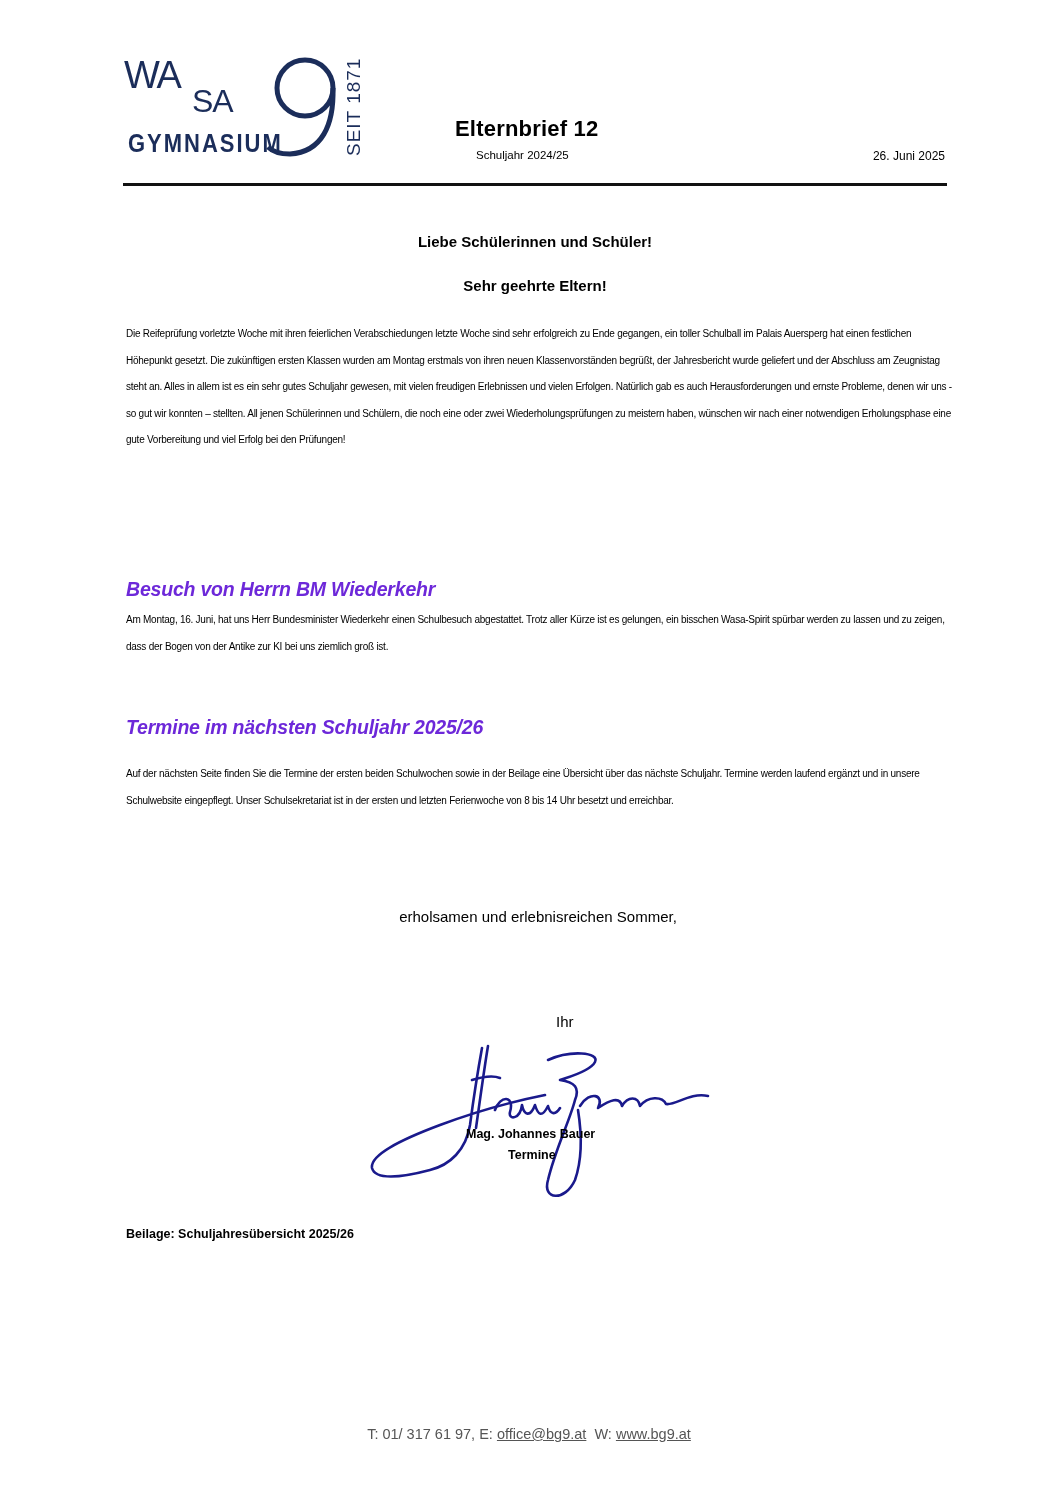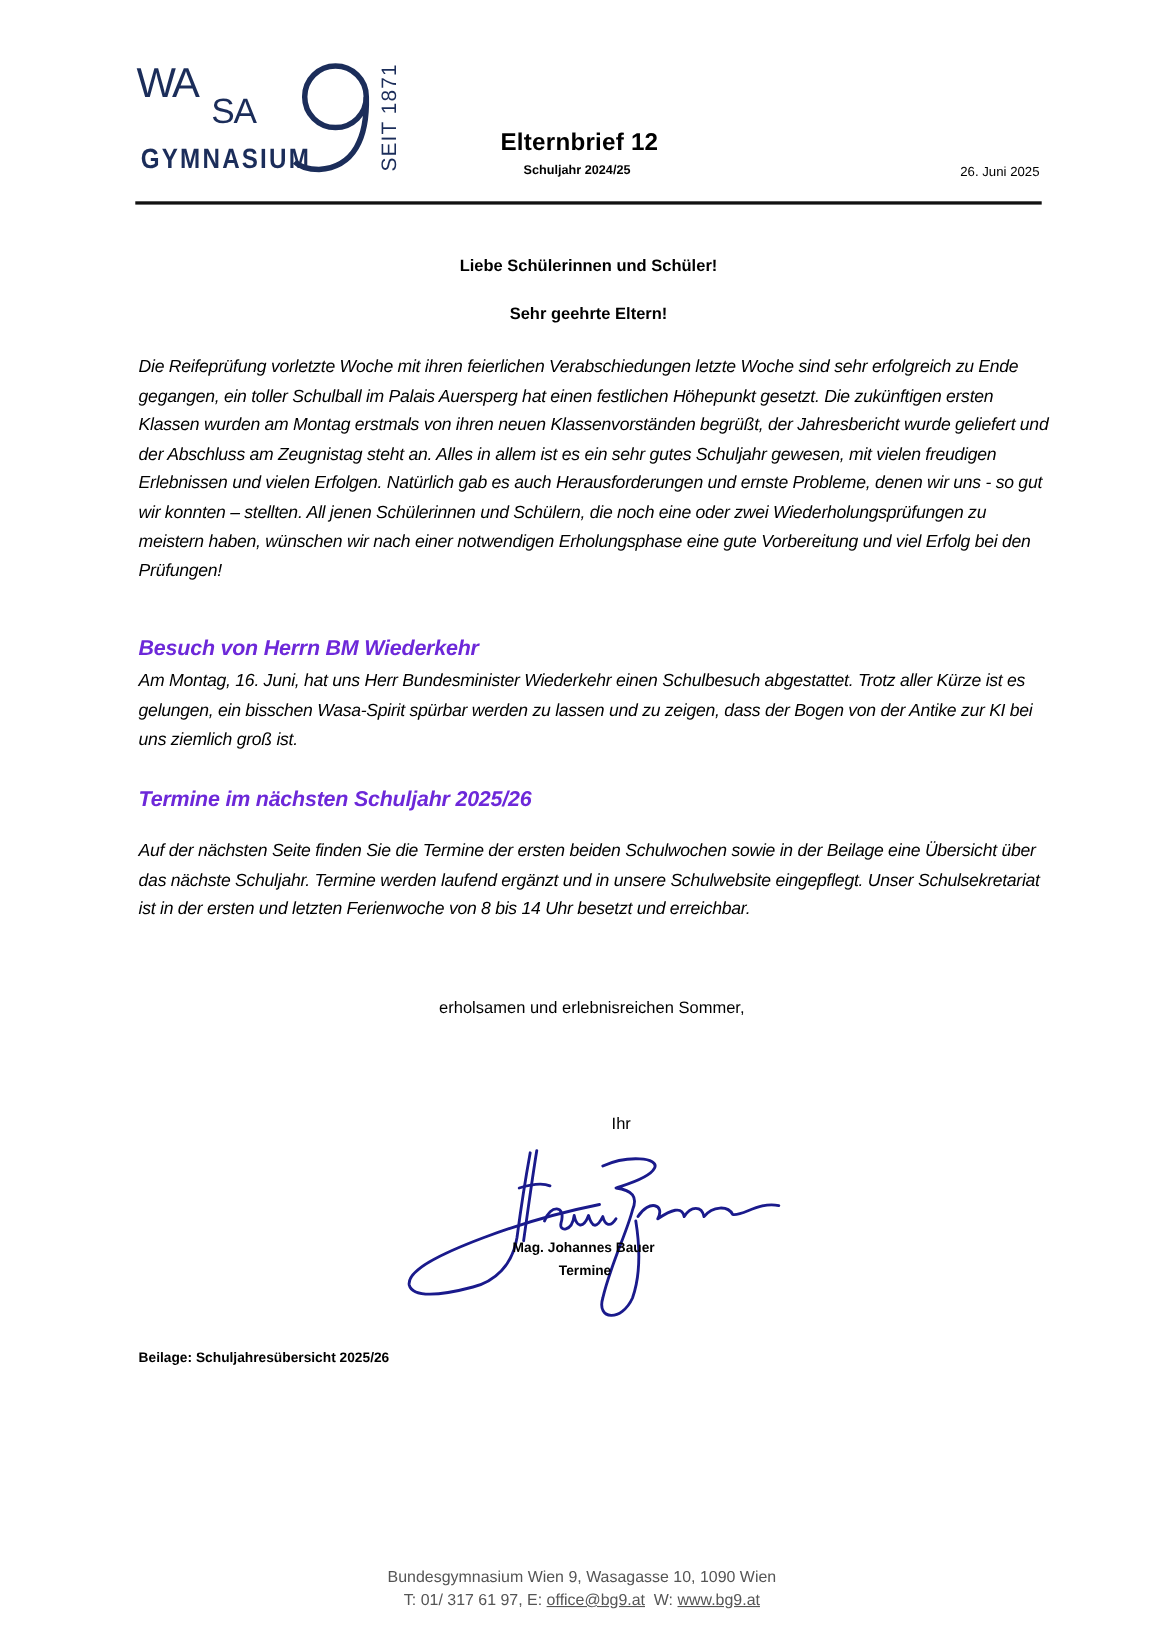--- a/index.html
+++ b/index.html
@@ -5,31 +5,31 @@
     html, body { margin: 0; padding: 0; background: #ffffff; }
     body {
       width: 1058px; height: 1497px; position: relative; overflow: hidden;
       font-family: "Liberation Sans", sans-serif; color: #000;
     }
     .logo { position: absolute; left: 122px; top: 50px; width: 250px; height: 110px; }
     .title {
       position: absolute; left: 455px; top: 116px;
       font-size: 22px; font-weight: bold; letter-spacing: 0.2px;
     }
-    .schoolyear { position: absolute; left: 476px; top: 149px; font-size: 11.5px; font-weight: bold; }
+    .schoolyear { position: absolute; left: 476px; top: 149px; font-size: 11.5px; font-weight: normal; }
     .date { position: absolute; right: 113px; top: 149px; font-size: 12px; font-weight: normal; }
     .rule { position: absolute; left: 123px; top: 183px; width: 824px; height: 3px; background: #111; }
     .greeting {
       position: absolute; left: 123px; width: 824px; text-align: center;
       font-size: 15px; font-weight: bold;
     }
     .g1 { top: 233px; } .g2 { top: 267px; margin-top: 10px; }
     .para {
       position: absolute; left: 126px; width: 830px;
-      font-size: 16px; line-height: 26.5px; letter-spacing: -0.25px; font-style: italic;
+      font-size: 10px; line-height: 26.5px; letter-spacing: -0.25px;
     }
     .p1 { top: 321px; }
     .h2 {
       position: absolute; left: 126px; color: #6d28d9; font-size: 19.5px; font-weight: bold;
       letter-spacing: -0.2px;
       font-style: italic;
     }
     .h2a { top: 578px; } .h2b { top: 716px; }
     .p2 { top: 607px; }
     .p3 { top: 746px; margin-top: 15px; }
@@ -96,17 +96,16 @@
     <path d="M178 20 C 200 10, 230 12, 225 22 C 220 32, 195 38, 190 40 C 205 42, 210 48, 205 60 C 200 80, 185 110, 178 140 C 172 160, 195 162, 205 140 C 212 120, 212 95, 208 70"></path>
     <path d="M210 66 C 220 50, 235 55, 228 68 C 240 60, 250 56, 252 66 C 258 56, 268 56, 270 66 C 278 56, 292 56, 296 64 C 305 66, 320 52, 338 56"></path>
   </g>
 </svg>
 <div class="sig-name">Mag. Johannes Bauer</div>
 <div class="sig-role">Termine</div>
 
 <div class="beilage">Beilage: Schuljahresübersicht 2025/26</div>
 
 <div class="footer f1">
-  <div>Bundesgymnasium Wien 9, Wasagasse 10, 1090 Wien</div>
   <div>
     <span style="white-space:pre;">T: 01/ 317 61 97, E: </span><a>office@bg9.at</a><span style="white-space:pre;">  W: </span><a>www.bg9.at</a>
   </div>
 </div>
 
 </body></html>

